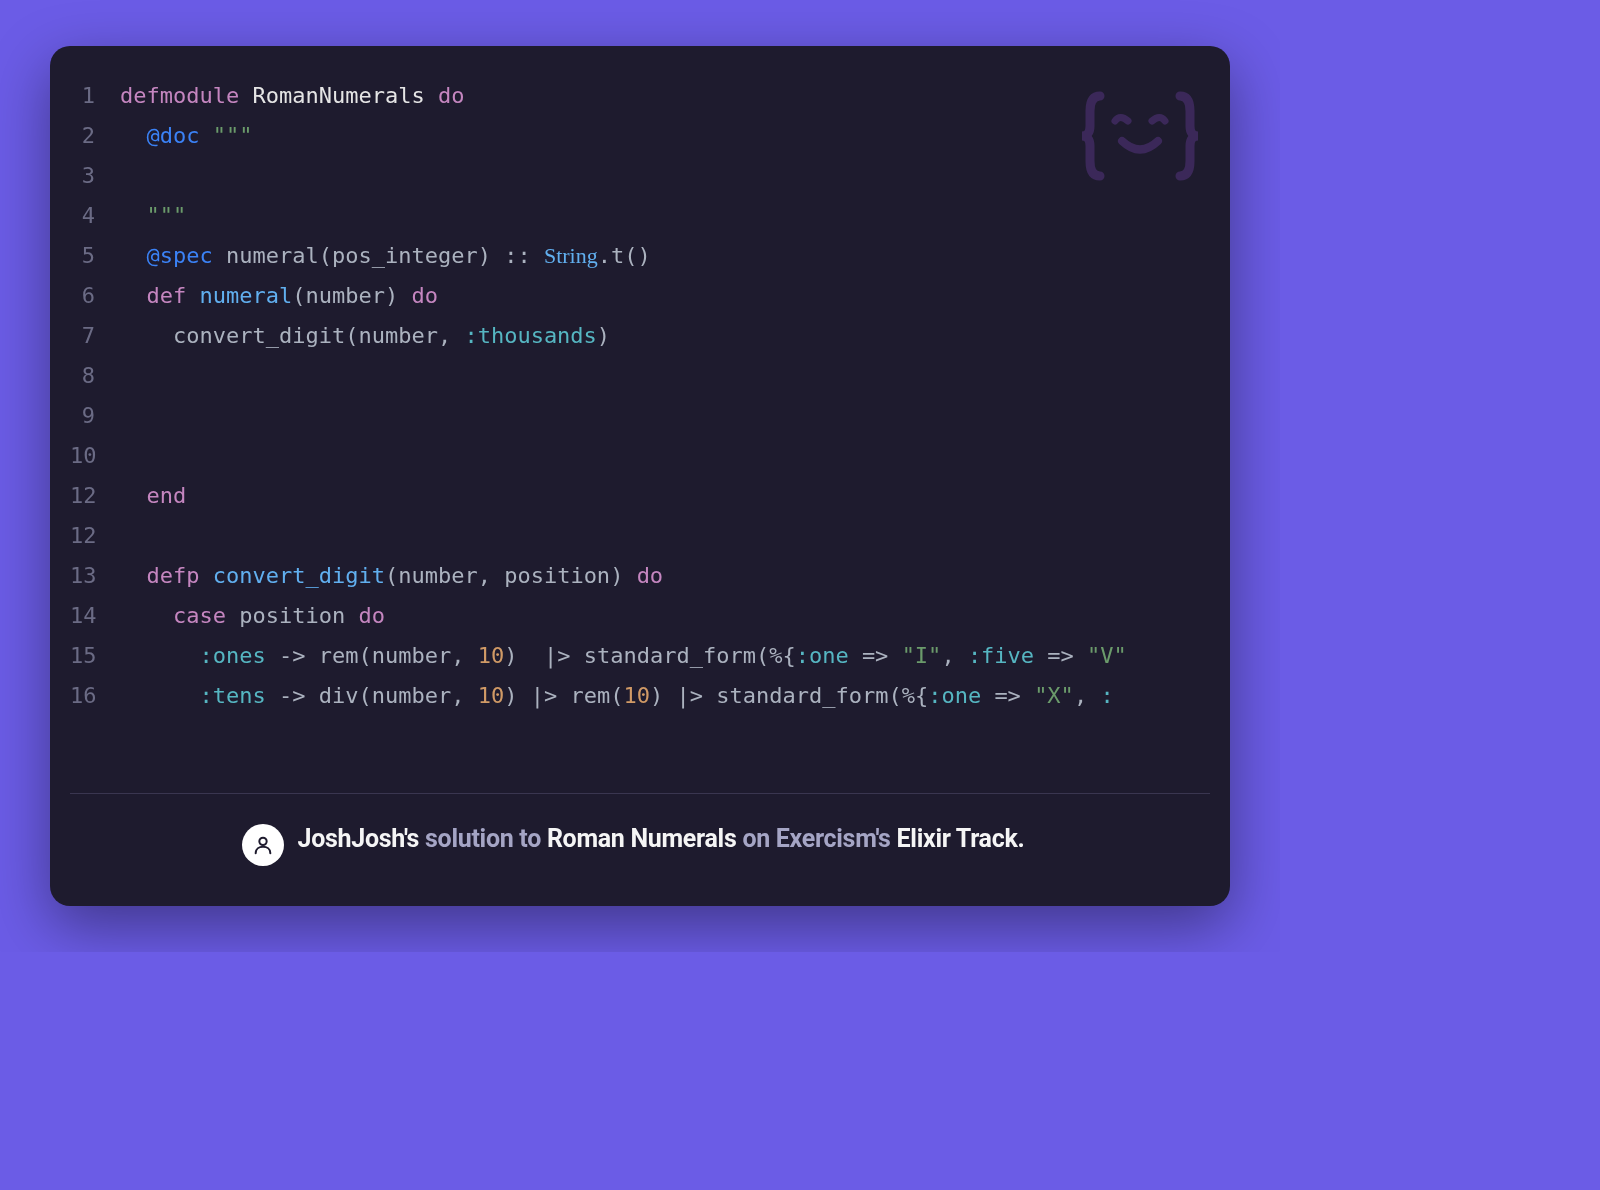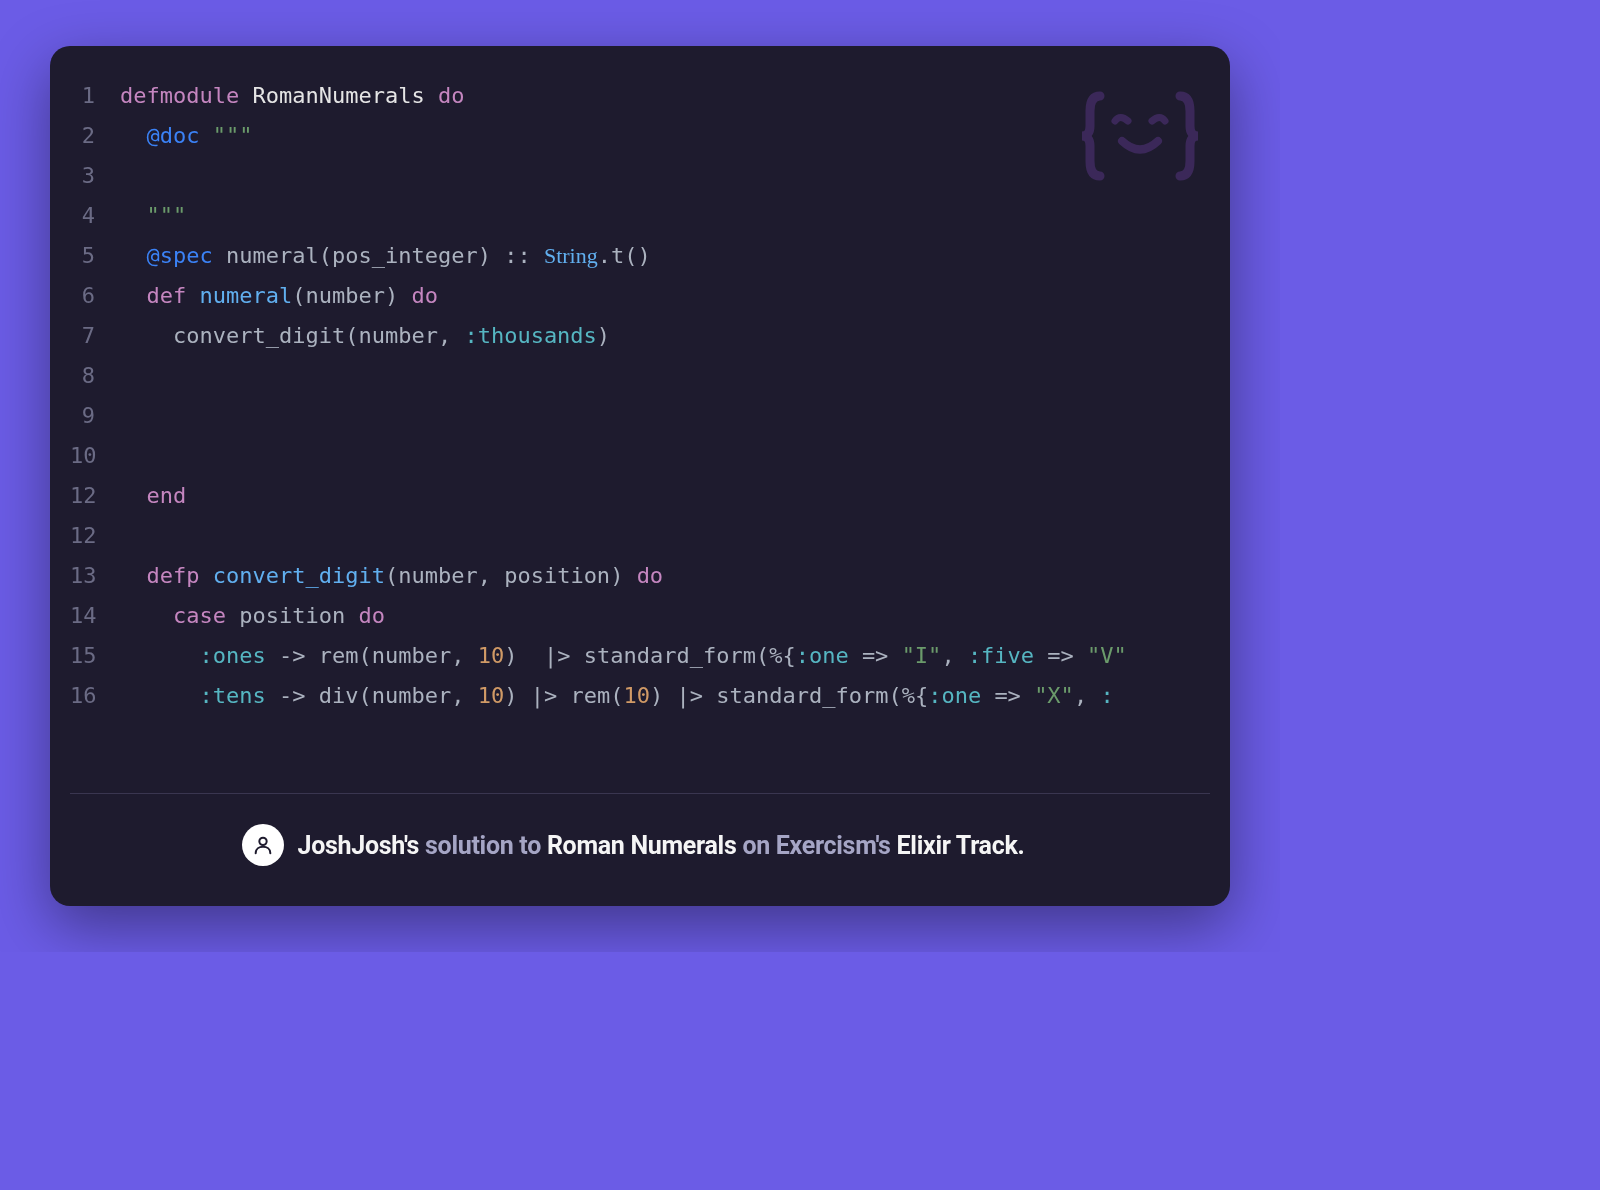--- a/index.html
+++ b/index.html
@@ -68,21 +68,20 @@
   .tok-num { color: #D19A66; }
   .tok-type { color: #61AFEF; font-family: Liberation Serif, serif; }
   .tok-var { color: #ABB2BF; }
   .divider {
     height: 1px;
     background: #3A3650;
     margin: 0 20px;
   }
   .footer {
     display: flex;
-    align-items: center;
     justify-content: center;
     padding: 30px 20px 40px 6px;
     gap: 14px;
   }
   .avatar {
     width: 42px;
     height: 42px;
     border-radius: 50%;
     background: #FFFFFF;
     display: flex;

